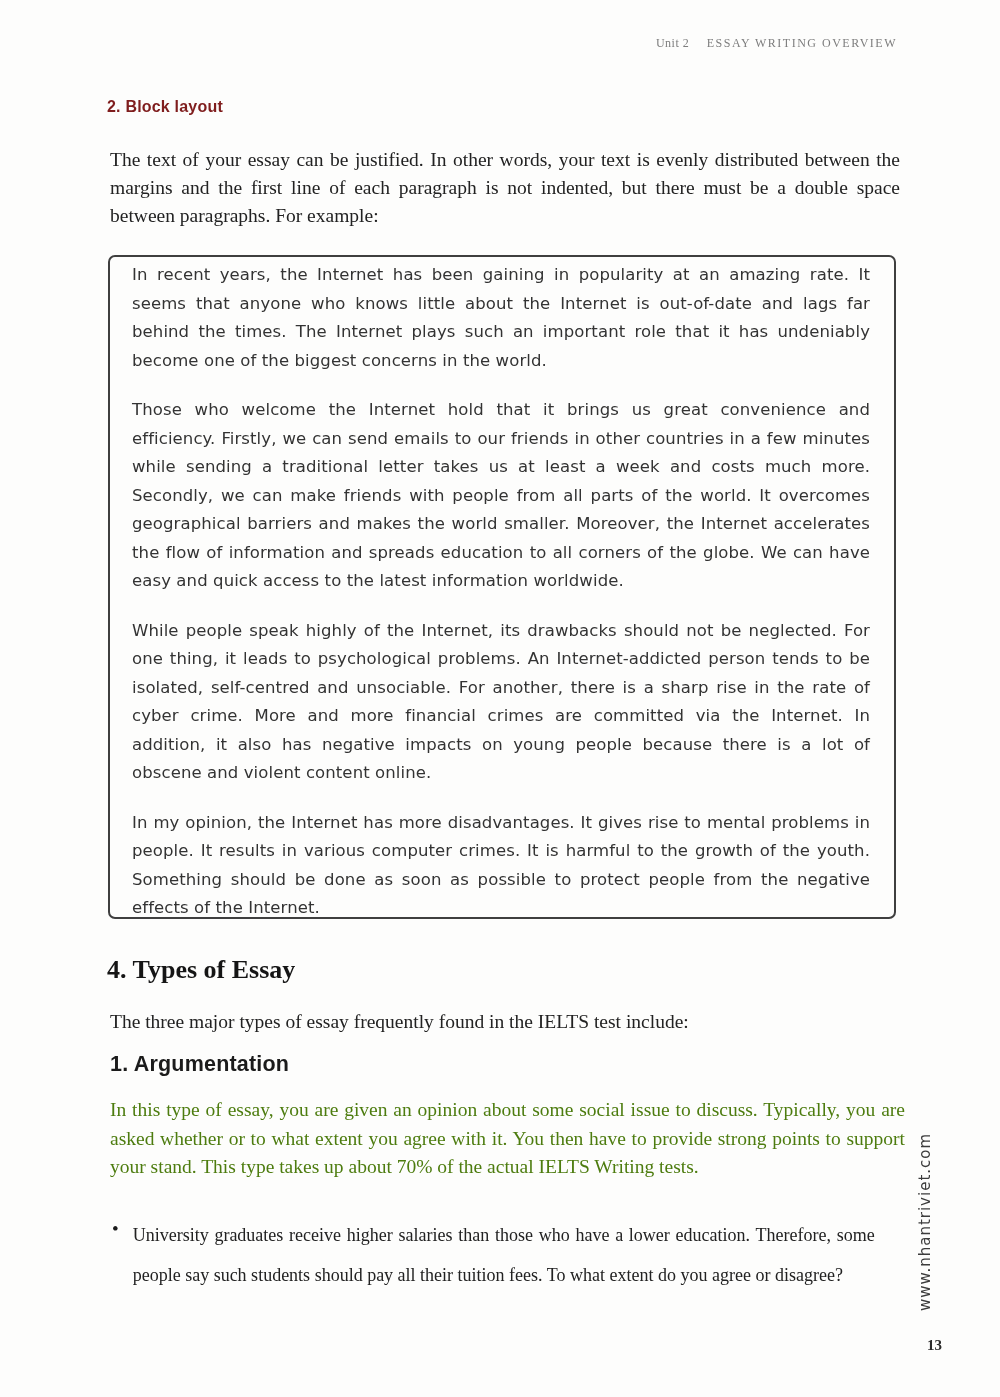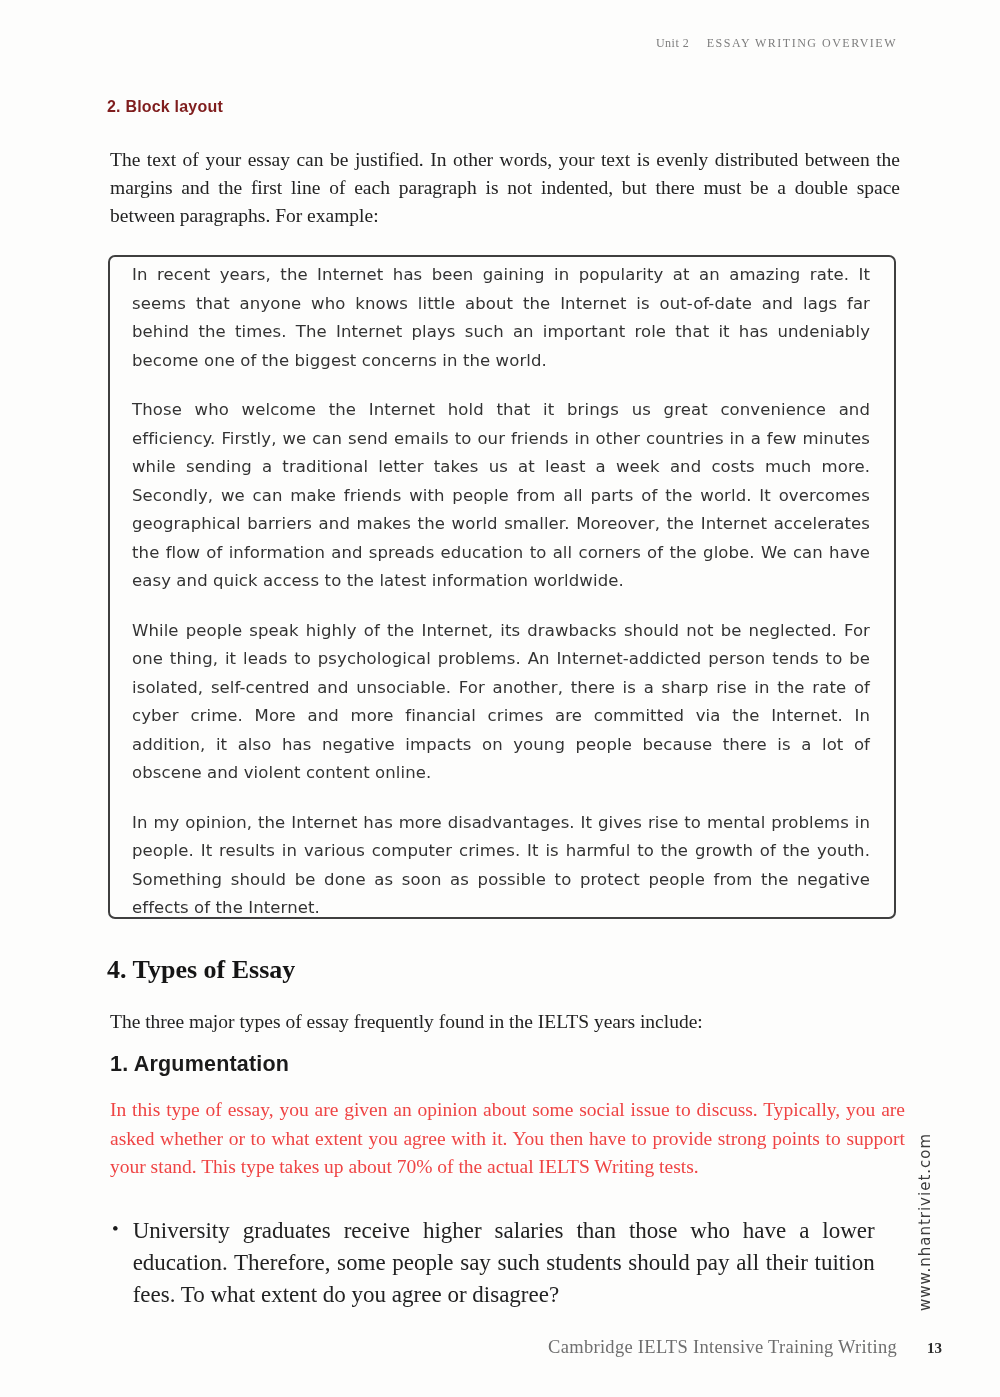--- a/index.html
+++ b/index.html
@@ -100,39 +100,39 @@
     letter-spacing: 0.2px;
   }
   .arg-body {
     position: absolute;
     top: 1096px;
     left: 110px;
     width: 795px;
     font-size: 19.5px;
     line-height: 28.5px;
     text-align: justify;
-    color: #ef4444;
+    color: #4d7c0f;
   }
   .bullet-item {
     position: absolute;
     top: 1215px;
     left: 112px;
     width: 770px;
     display: flex;
     align-items: flex-start;
   }
   .bullet-dot {
     font-size: 19px;
     line-height: 28.5px;
     margin-right: 14px;
     color: #1b1b1b;
   }
   .bullet-text {
-    font-size: 23px;
-    line-height: 32px;
+    font-size: 18px;
+    line-height: 40px;
     text-align: justify;
     color: #222;
     width: 742px;
   }
 
   .page-footer {
     position: absolute;
     top: 1337px;
     left: 107px;
     right: 58px;
@@ -182,29 +182,28 @@
 
 <div class="example-box">
   <p>In recent years, the Internet has been gaining in popularity at an amazing rate. It seems that anyone who knows little about the Internet is out-of-date and lags far behind the times. The Internet plays such an important role that it has undeniably become one of the biggest concerns in the world.</p>
   <p>Those who welcome the Internet hold that it brings us great convenience and efficiency. Firstly, we can send emails to our friends in other countries in a few minutes while sending a traditional letter takes us at least a week and costs much more. Secondly, we can make friends with people from all parts of the world. It overcomes geographical barriers and makes the world smaller. Moreover, the Internet accelerates the flow of information and spreads education to all corners of the globe. We can have easy and quick access to the latest information worldwide.</p>
   <p>While people speak highly of the Internet, its drawbacks should not be neglected. For one thing, it leads to psychological problems. An Internet-addicted person tends to be isolated, self-centred and unsociable. For another, there is a sharp rise in the rate of cyber crime. More and more financial crimes are committed via the Internet. In addition, it also has negative impacts on young people because there is a lot of obscene and violent content online.</p>
   <p>In my opinion, the Internet has more disadvantages. It gives rise to mental problems in people. It results in various computer crimes. It is harmful to the growth of the youth. Something should be done as soon as possible to protect people from the negative effects of the Internet.</p>
 </div>
 
 <h2 class="h-types">4. Types of Essay</h2>
 
-<p class="types-intro">The three major types of essay frequently found in the IELTS years include:</p>
+<p class="types-intro">The three major types of essay frequently found in the IELTS test include:</p>
 
 <h3 class="h-arg">1. Argumentation</h3>
 
 <p class="arg-body">In this type of essay, you are given an opinion about some social issue to discuss. Typically, you are asked whether or to what extent you agree with it. You then have to provide strong points to support your stand. This type takes up about 70% of the actual IELTS Writing tests.</p>
 
 <div class="bullet-item">
   <span class="bullet-dot">•</span>
   <span class="bullet-text">University graduates receive higher salaries than those who have a lower education. Therefore, some people say such students should pay all their tuition fees. To what extent do you agree or disagree?</span>
 </div>
 
 <div class="page-footer">
-  <span class="footer-title">Cambridge IELTS Intensive Training Writing</span>
   <span class="footer-page-num">13</span>
 </div>
 
 <div class="side-website">www.nhantriviet.com</div>
 
 </body></html>

